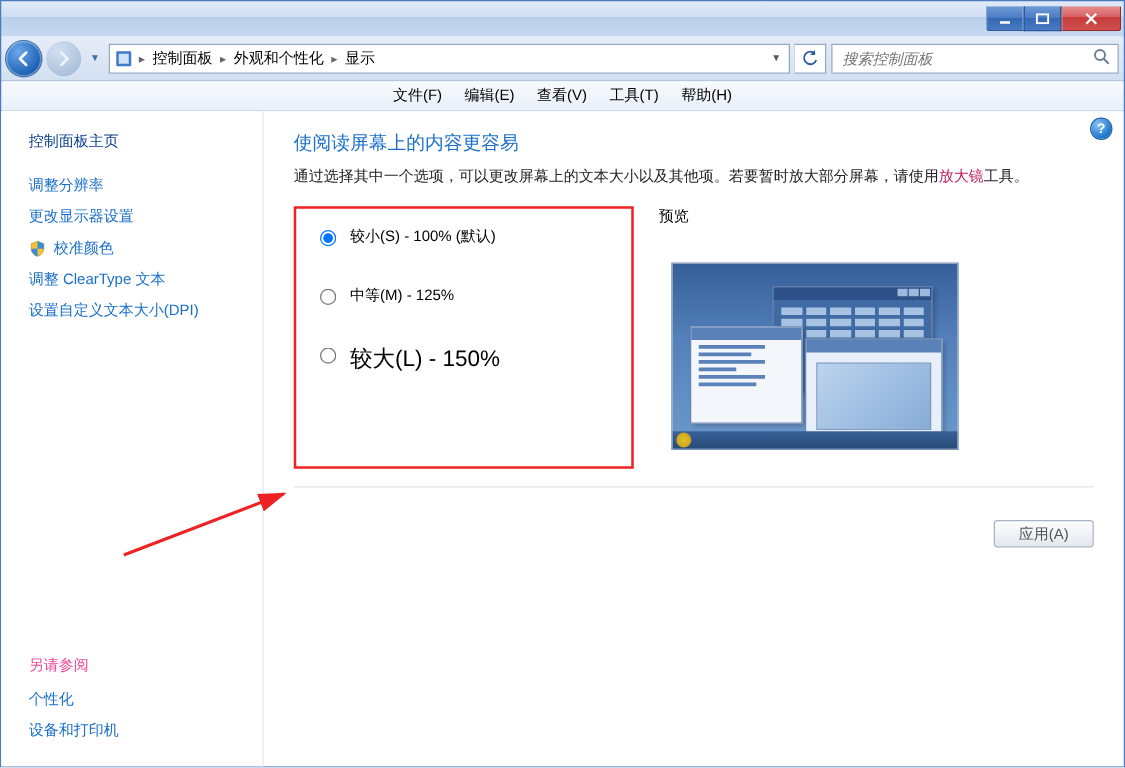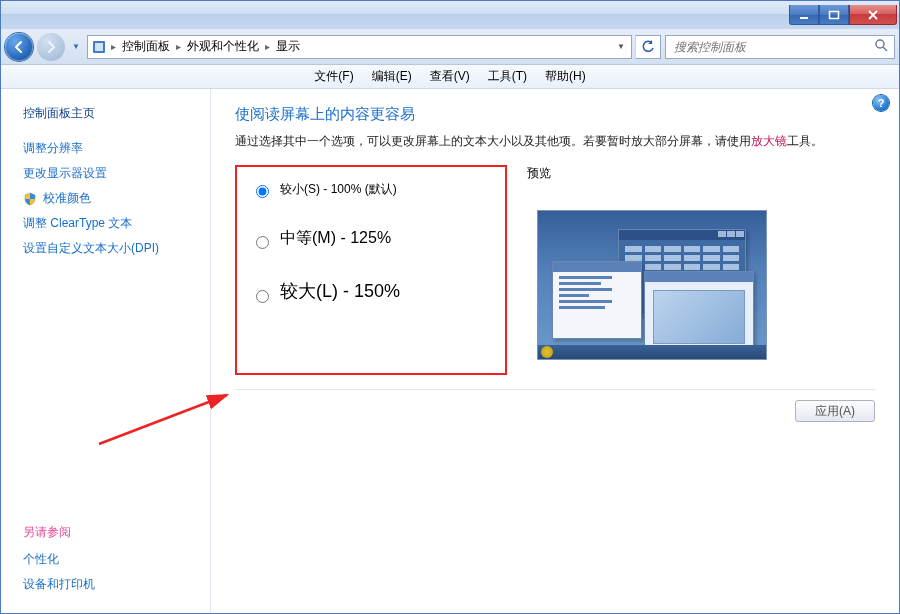--- a/index.html
+++ b/index.html
@@ -127,24 +127,24 @@
   .main-desc { color:#222; font-size:12px; line-height:1.6; margin-bottom:14px;}
   .main-desc a { color:#be185d; cursor:pointer;}
   .content-row { display:flex; gap:20px; align-items:flex-start; }
   .options-box {
     border: 2px solid #e22; 
     width: 272px; height:210px;
     padding: 14px 14px;
     display:flex; flex-direction:column; justify-content:flex-start;
     gap: 30px;
   }
-  .option { display:flex; align-items:flex-end; gap:8px; }
+  .option { display:flex; align-items:flex-start; gap:8px; }
   .option input { width:13px; height:13px; }
   .opt-label-s { font-size:12px;}
-  .opt-label-m { font-size:16px;}
+  .opt-label-m { font-size:12px;}
   .opt-label-l { font-size:18px;}
   .preview-col { flex:1; }
   .preview-label { font-size:12px; margin-bottom:28px;}
   .preview-box {
     width: 230px; height: 150px;
     border:1px solid #7c94b7;
     background: linear-gradient(to bottom, #365f99 0%, #5380ba 40%, #6d9acc 100%);
     position:relative; overflow:hidden; margin-left:10px; margin-top:10px;
   }
   .preview-window {
@@ -176,20 +176,21 @@
     margin-top:14px; padding-top:10px;
     display:flex; justify-content:flex-end;
     border-top:1px solid #e0e6ef;
     width: 640px;
   }
   .btn {
     min-width:80px; height:22px; font-size:12px;
     background:linear-gradient(to bottom,#fdfdfd,#e4e8ef);
     border:1px solid #a8b4c4; border-radius:3px;
     color:#555;
+    margin-top:16px;
   }
   
   .help-icon {
     position:absolute; top:6px; right:10px;
     width:16px; height:16px; border-radius:50%;
     background:radial-gradient(circle at 35% 30%, #8cc6f7, #1b74c9 70%);
     color:#fff; font-weight:bold; font-size:11px;
     display:flex; align-items:center; justify-content:center;
     box-shadow:0 0 0 1px #1360ac;
   }

